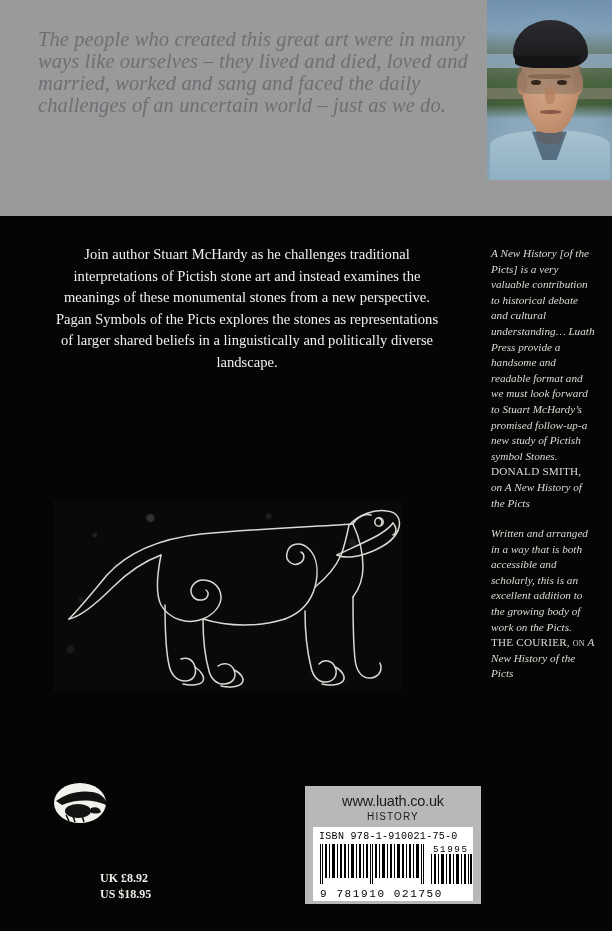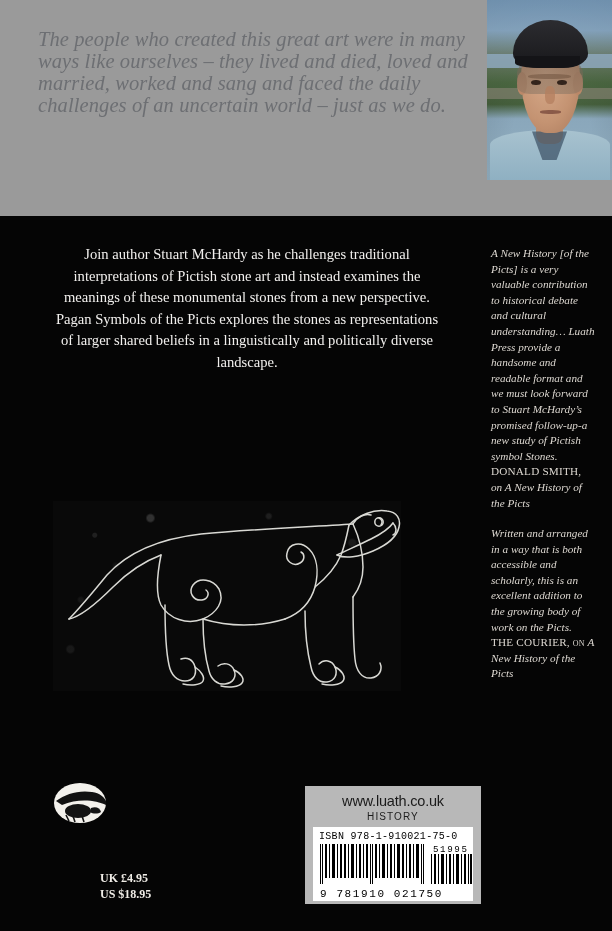--- a/index.html
+++ b/index.html
@@ -305,21 +305,21 @@
       <ellipse cx="26" cy="30" rx="13" ry="7" fill="#141414"></ellipse>
       <path d="M39 27 C 44 25, 48 27, 49 31 C 46 33, 41 33, 38 31 Z" fill="#141414"></path>
       <path d="M14 34 l3 6 M21 35 l2 6 M30 35 l2 6" stroke="#141414" stroke-width="1.6" fill="none"></path>
     </svg>
   </div>
 
 
   <div class="prices">
     <div>
       <span class="lbl">UK</span>
-      <span>£4.95</span>
+      <span>£8.92</span>
     </div>
     <div>
       <span class="lbl">US</span>
       <span>$18.95</span>
     </div>
   </div>
 
   <div class="bcpanel">
     <div class="url">www.luath.co.uk</div>
     <div class="cat">HISTORY</div>

